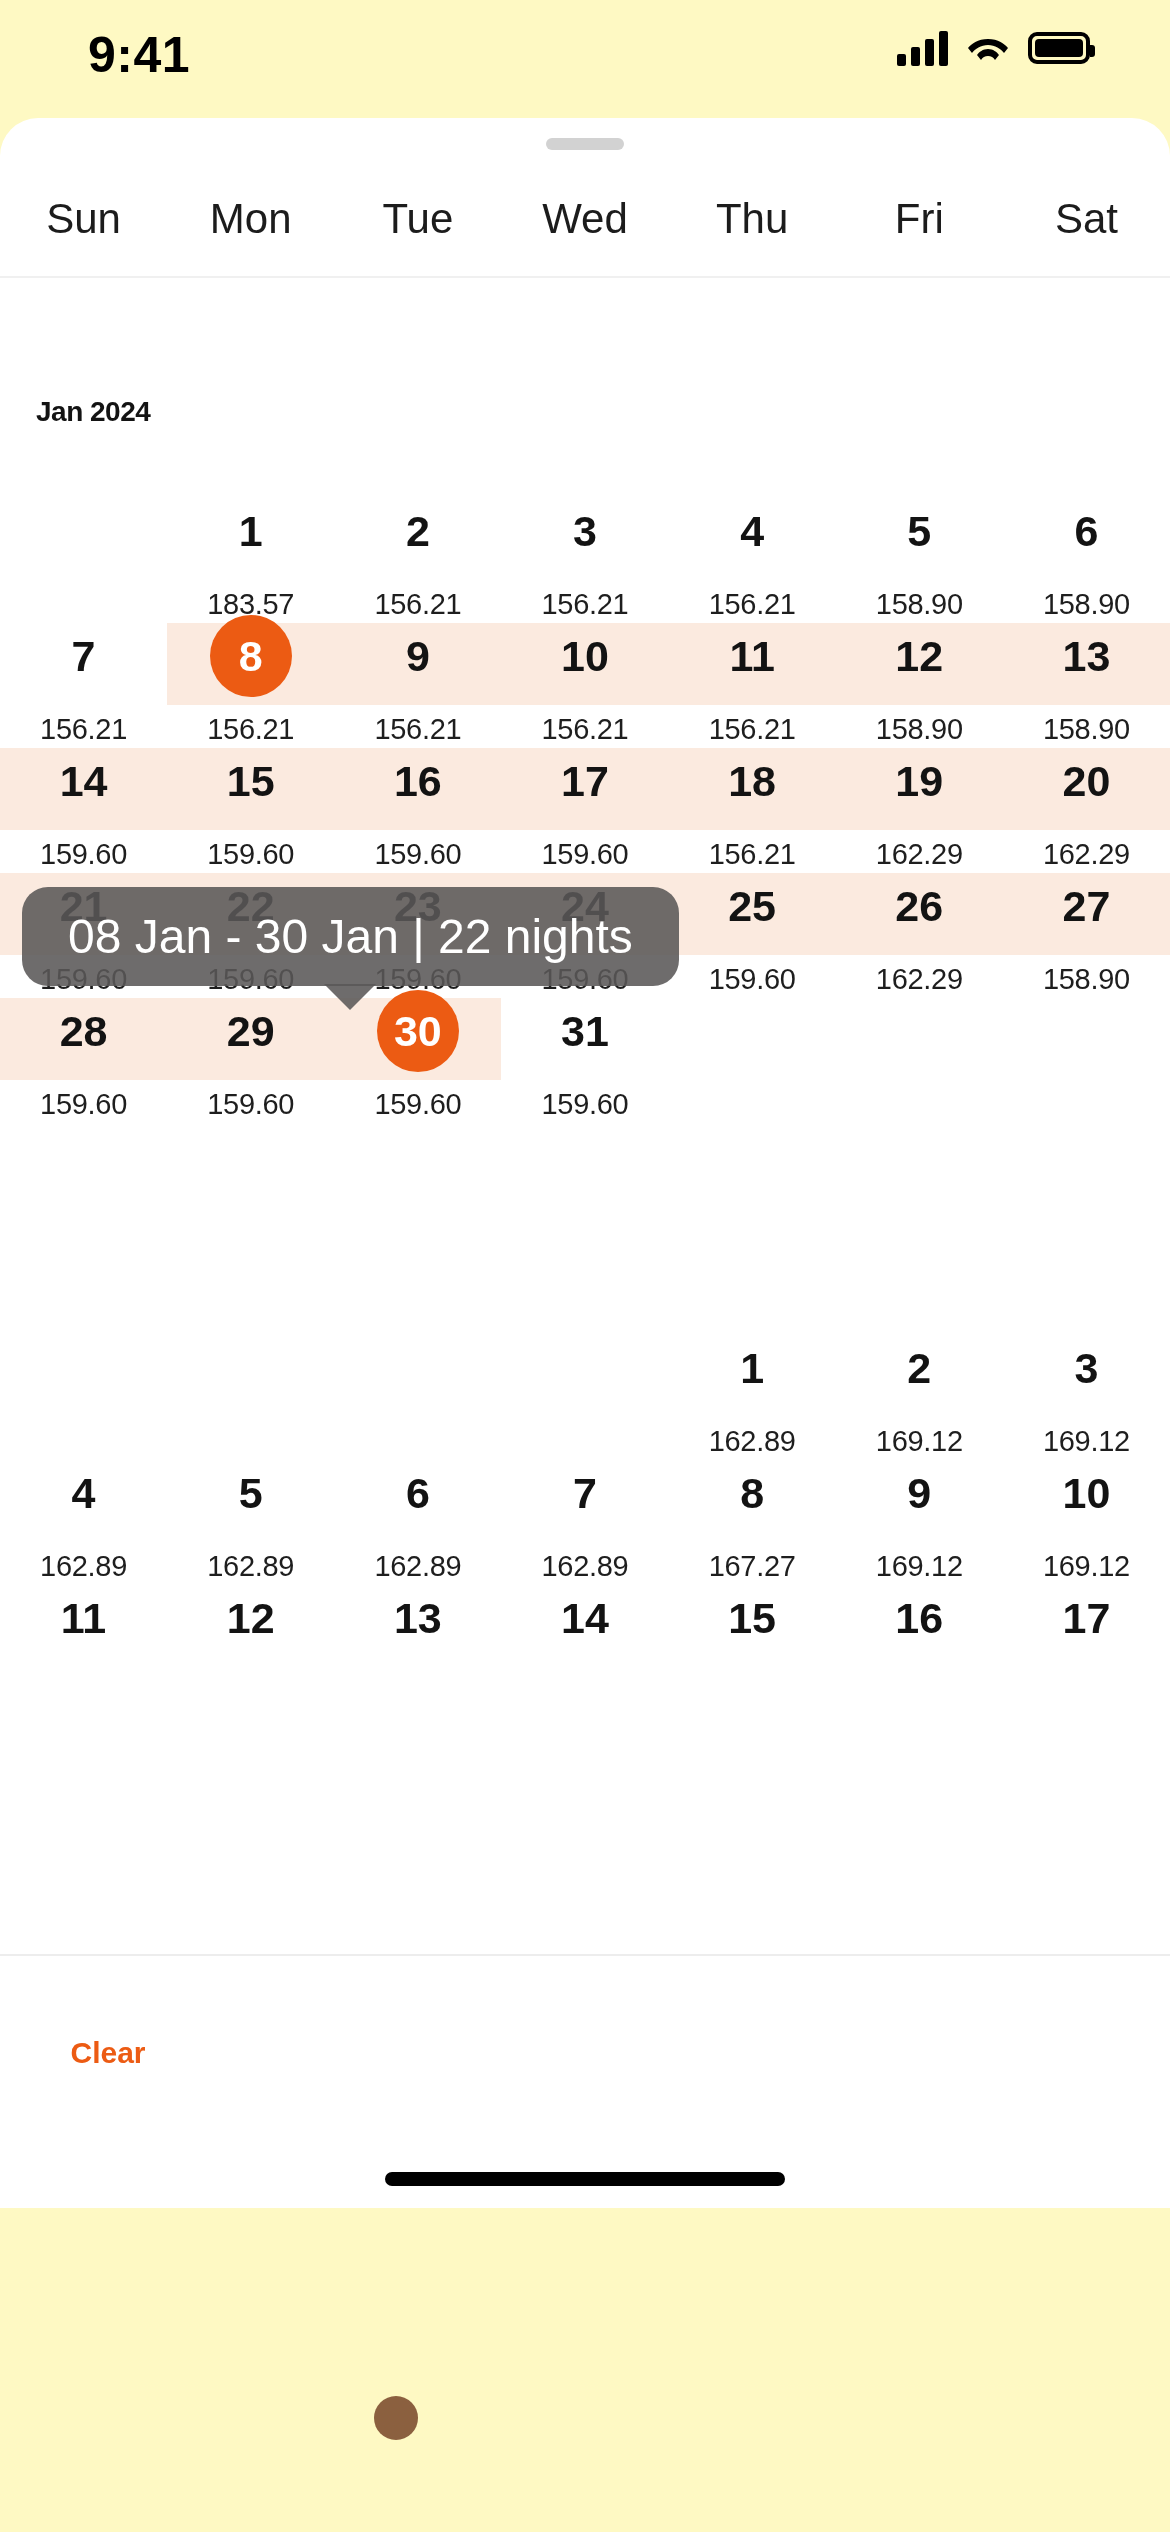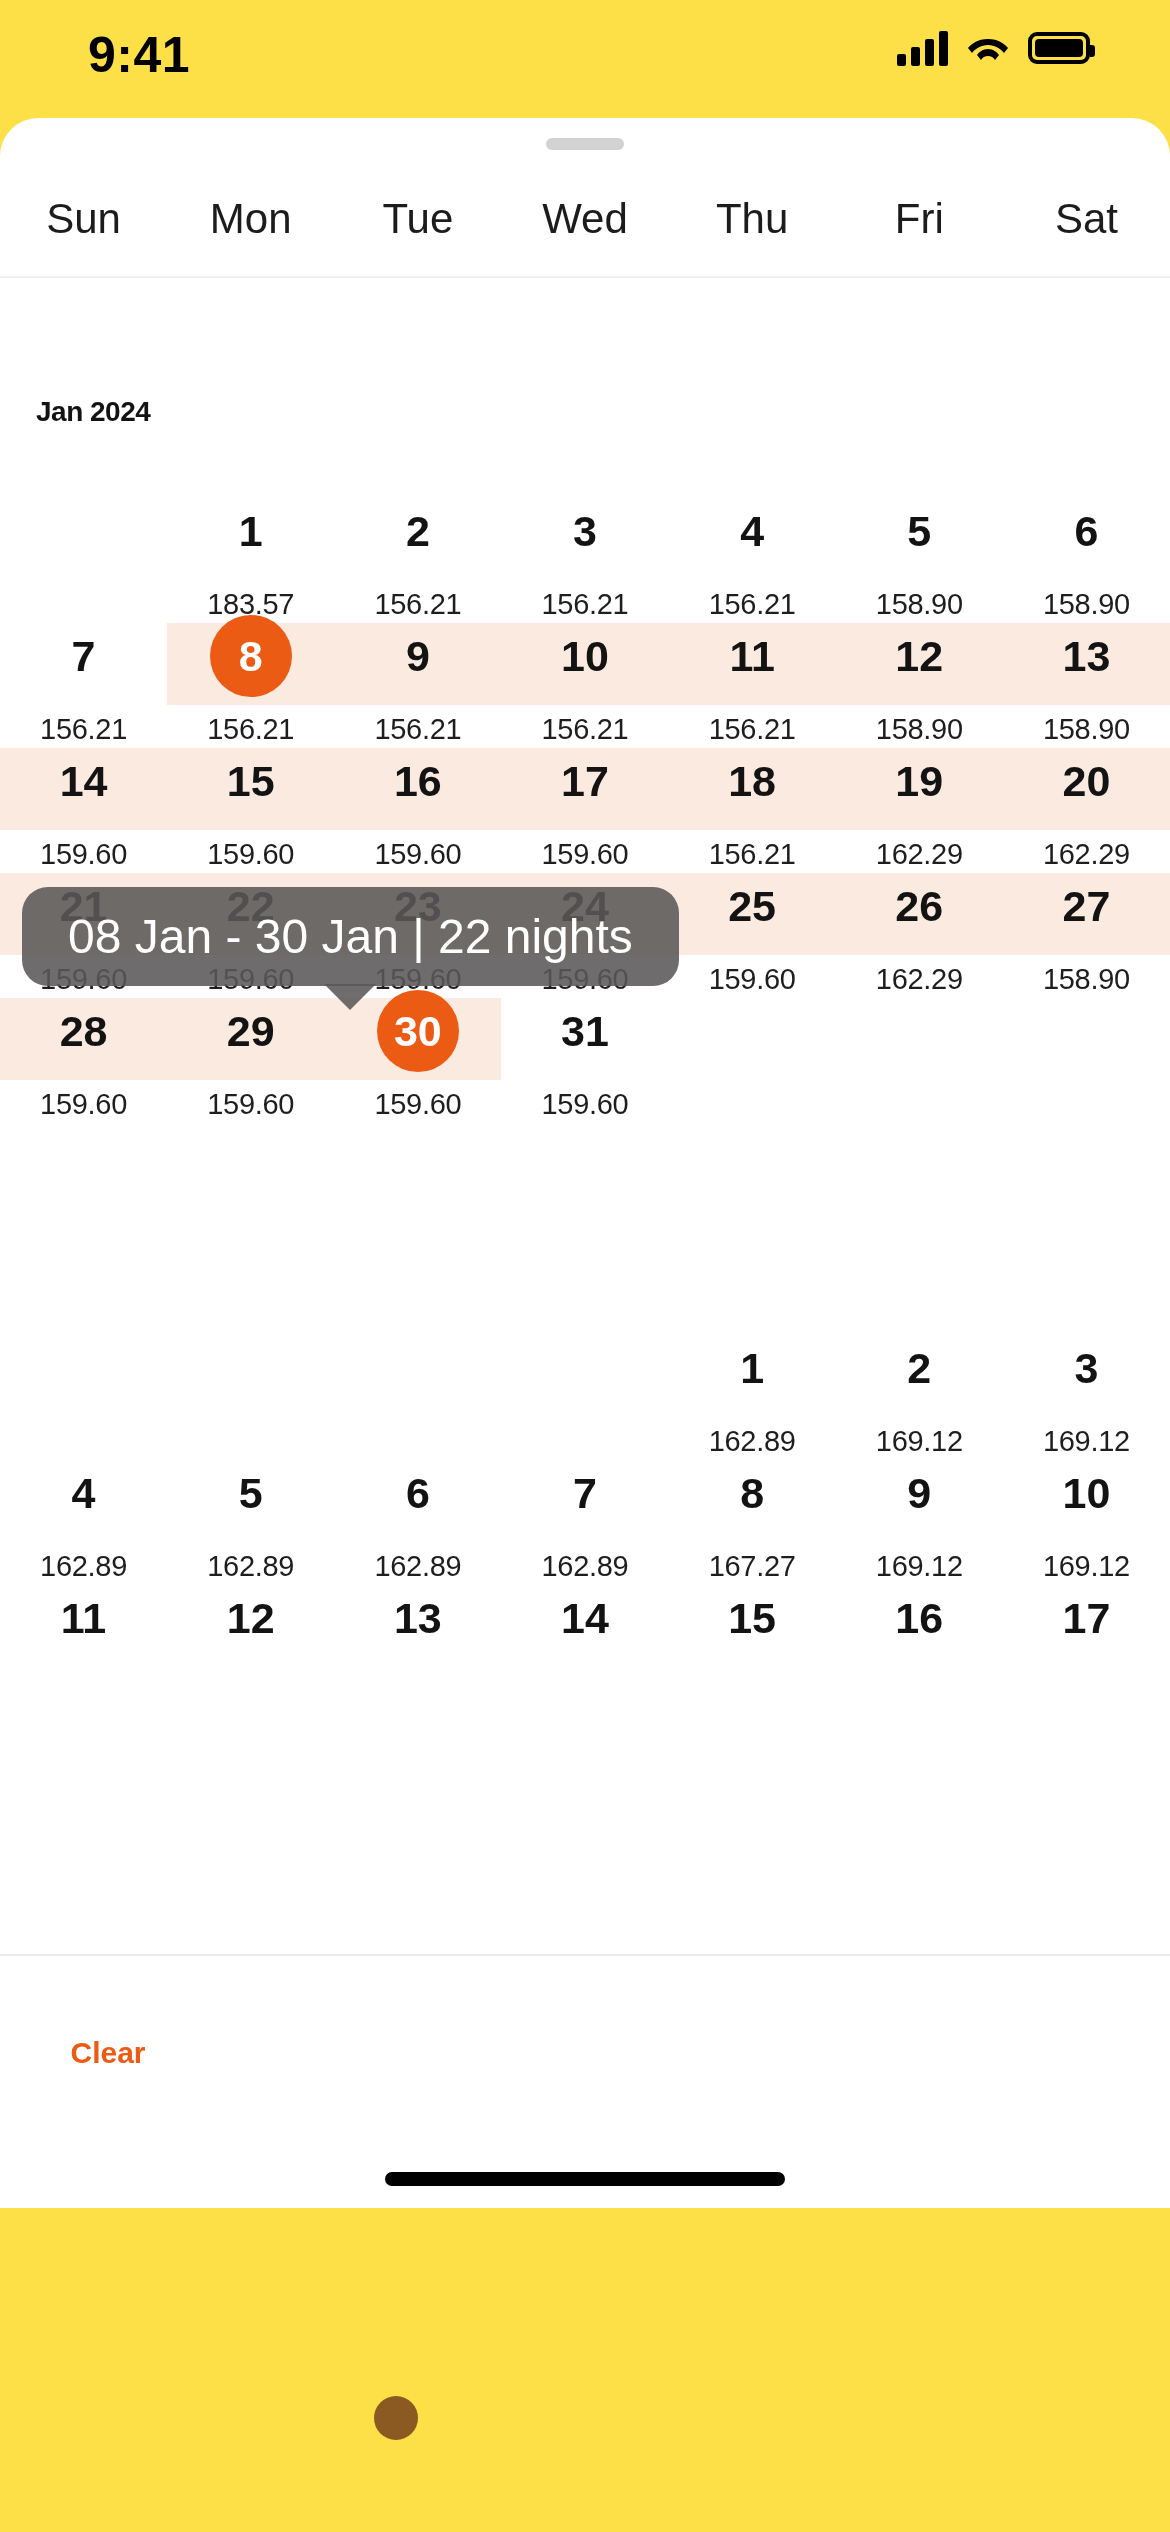--- a/index.html
+++ b/index.html
@@ -2,21 +2,21 @@
 <html><head>
 <meta charset="utf-8">
 <style>
   * { margin:0; padding:0; box-sizing:border-box; }
   html, body {
     width:1170px; height:2532px;
     font-family:"Liberation Sans", sans-serif;
     background:#808080;
     overflow:hidden;
   }
-  #screen { position:relative; width:1170px; height:2532px; background:#fde047; }
+  #screen { position:relative; width:1170px; height:2532px; background:#fef9c3; }
 
   
   .statusbar {
     position:absolute; top:0; left:0; width:1170px; height:120px;
     color:#000;
   }
   .sb-time {
     position:absolute; left:88px; top:26px;
     font-size:50px; font-weight:700; letter-spacing:0.5px;
   }

